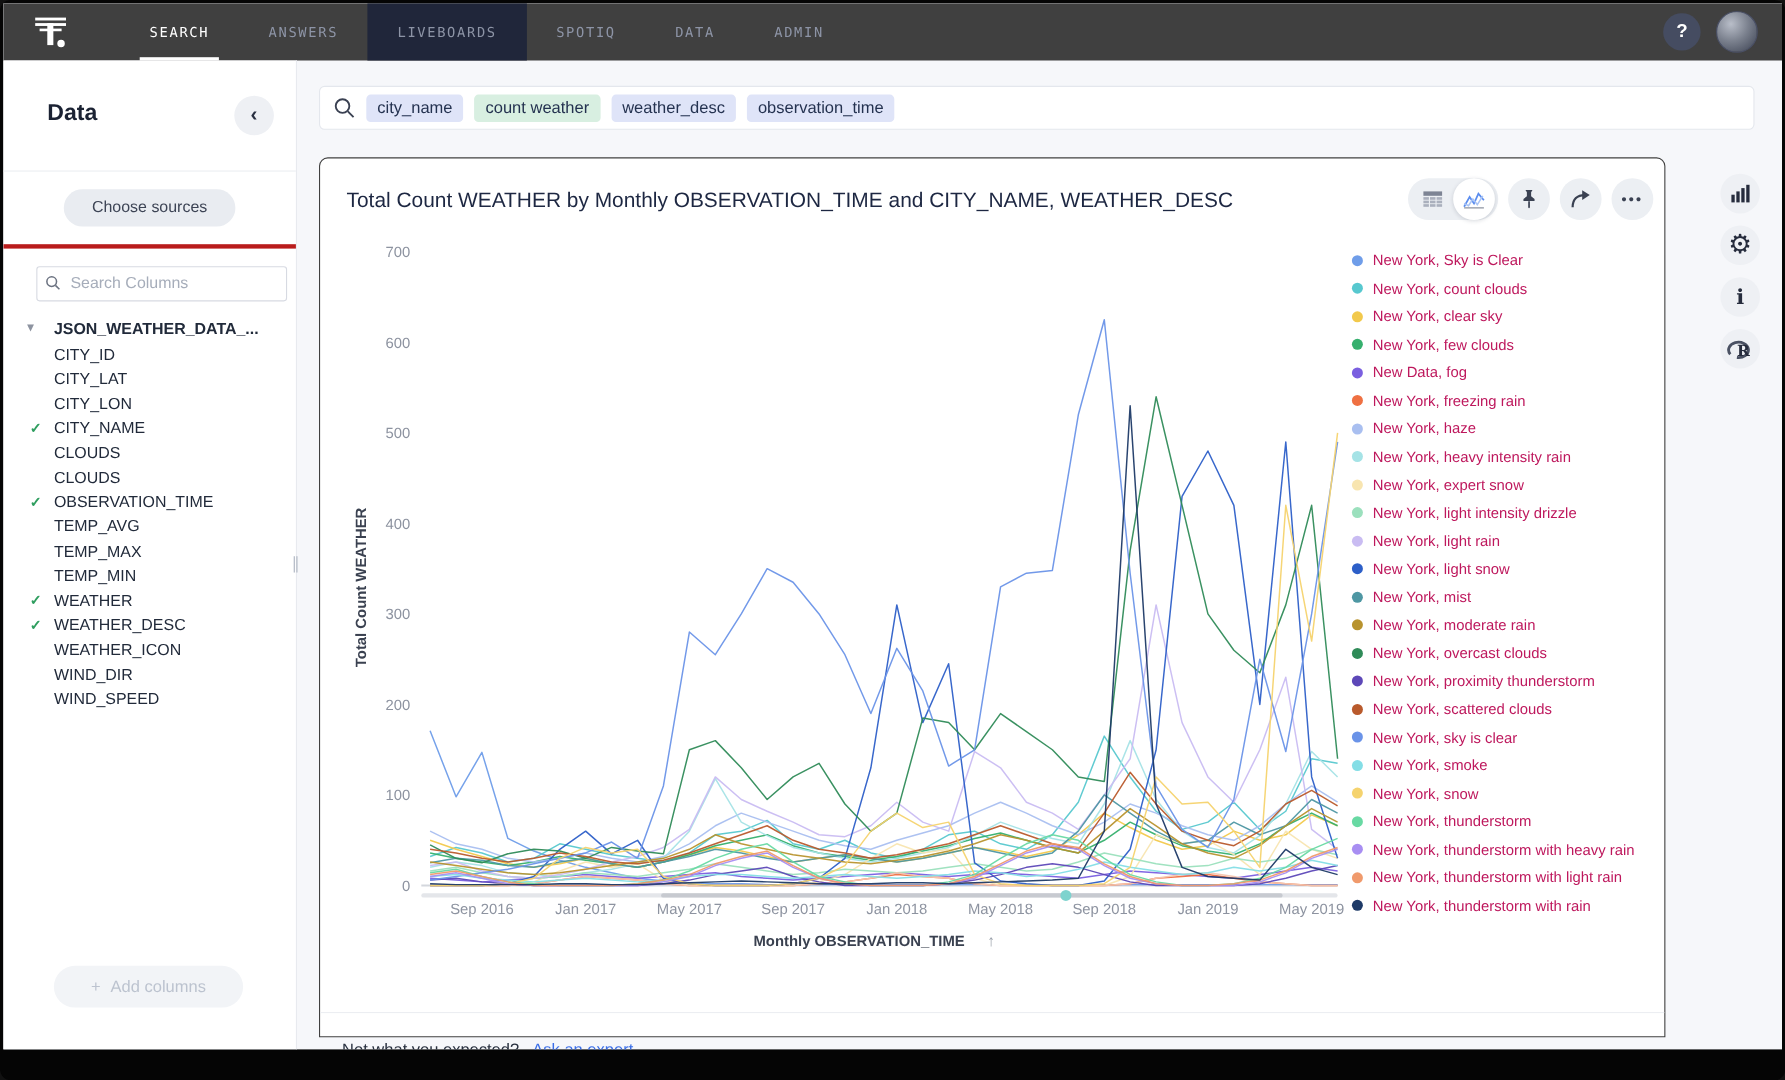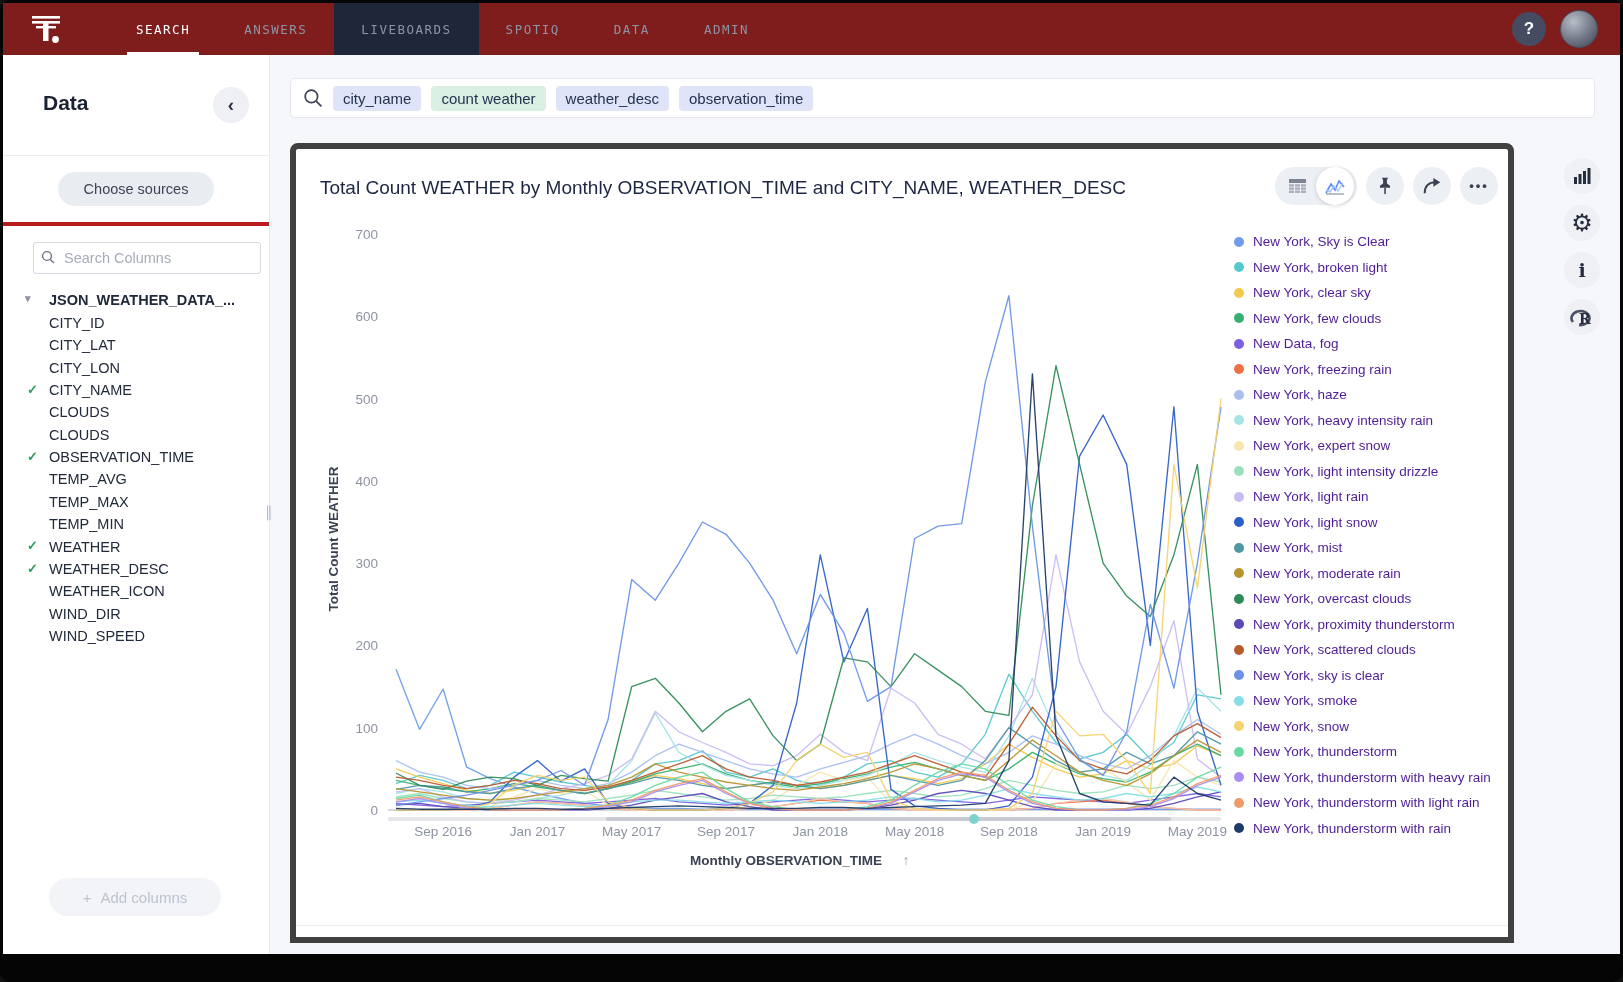--- a/index.html
+++ b/index.html
@@ -1,21 +1,21 @@
 <!DOCTYPE html>
 <html><head>
 <meta charset="utf-8">
 <style>
   html,body{margin:0;padding:0;background:#111;}
   body{font-family:"Liberation Sans",sans-serif;-webkit-font-smoothing:antialiased;}
   #frame{position:relative;width:1623px;height:982px;background:#050505;border-radius:10px;overflow:hidden;}
   #window{position:absolute;left:3px;top:3px;width:1617px;height:951px;background:#f6f7fa;overflow:hidden;}
 
   
-  #navbar{position:absolute;left:0;top:0;right:0;height:52px;background:#7f1d1d;display:flex;align-items:center;}
+  #navbar{position:absolute;left:0;top:0;right:0;height:52px;background:#404040;display:flex;align-items:center;}
   #logo{width:34px;height:34px;margin-left:26px;flex:0 0 auto;}
   #nav-tabs{display:flex;height:100%;margin-left:46px;}
   .nav-tab{position:relative;display:flex;align-items:center;padding:0 27px;height:100%;
     font-family:"DejaVu Sans Mono",monospace;font-size:12.5px;letter-spacing:1.5px;color:#8d94a6;cursor:pointer;}
   .nav-tab.active{color:#ffffff;}
   .nav-tab.active::after{content:"";position:absolute;left:18px;right:18px;bottom:0;height:3px;background:#ffffff;}
   .nav-tab.panel{background:#20263a;text-align:center;}
   #nav-right{margin-left:auto;display:flex;align-items:center;gap:14px;margin-right:22px;}
   #help-btn{width:34px;height:34px;border-radius:50%;background:#454c61;color:#fff;display:flex;align-items:center;justify-content:center;font-size:17px;font-weight:bold;cursor:pointer;}
   #avatar{width:36px;height:36px;border-radius:50%;background:radial-gradient(circle at 35% 30%,#b9bec9 0%,#7c828f 45%,#3a4050 100%);border:1px solid #4a5066;cursor:pointer;}
@@ -40,30 +40,30 @@
   #resize-handle{position:absolute;right:-6px;top:448px;width:10px;height:26px;color:#b9bfca;font-size:15px;letter-spacing:1px;cursor:col-resize;}
 
   
   #search-bar{position:absolute;left:287px;top:75px;width:1305px;height:40px;background:#fff;border:1px solid #e4e7ed;border-radius:5px;display:flex;align-items:center;padding-left:12px;box-sizing:border-box;}
   #token-row{display:flex;gap:10px;margin-left:10px;}
   .token{padding:4px 10px;border-radius:4px;font-size:15px;color:#243250;cursor:pointer;white-space:nowrap;}
   .token.attribute{background:#dfe4f8;}
   .token.measure{background:#d8efe1;}
 
   
-  #card{position:absolute;left:287px;top:140px;width:1224px;height:800px;background:#fff;border:6px solid #404040;border-radius:8px 8px 0 0;box-sizing:border-box;}
+  #card{position:absolute;left:287px;top:140px;width:1224px;height:800px;background:#fff;border:1px solid #404040;border-radius:8px 8px 0 0;box-sizing:border-box;}
   #answer-title{position:absolute;left:24px;top:28px;font-size:19px;color:#1d2742;font-weight:500;max-width:950px;}
   #chart-toolbar{position:absolute;top:18px;right:10px;display:flex;align-items:center;gap:9px;}
   #view-toggle{display:flex;align-items:center;background:#eceff3;border-radius:20px;height:38px;padding:0 3px;}
   .toggle-seg{width:38px;height:38px;display:flex;align-items:center;justify-content:center;cursor:pointer;border-radius:50%;}
   .toggle-seg.selected{background:#fff;box-shadow:0 1px 4px rgba(40,48,70,.18);}
   .tool-circle{width:38px;height:38px;border-radius:50%;background:#eceff3;display:flex;align-items:center;justify-content:center;cursor:pointer;color:#3a4152;}
   .tool-circle .dots{font-size:13px;letter-spacing:2px;color:#3a4152;font-weight:bold;line-height:10px;}
   #legend{position:absolute;left:938px;top:80px;width:282px;}
-  .legend-item{display:flex;align-items:center;gap:9px;height:25.5px;font-size:13.5px;color:#4c1d95;cursor:pointer;white-space:nowrap;}
+  .legend-item{display:flex;align-items:center;gap:9px;height:25.5px;font-size:13.5px;color:#be185d;cursor:pointer;white-space:nowrap;}
   .legend-dot{width:10px;height:10px;border-radius:50%;flex:0 0 auto;}
   #chart-wrap{position:absolute;left:20px;top:60px;width:920px;height:668px;}
   #card-footer{position:absolute;left:0;right:0;top:748px;border-top:1px solid #eceef2;padding:25px 20px 0 20px;font-size:15px;color:#28303f;display:flex;gap:12px;margin-top:28px;}
   #ask-expert{color:#3a6ee8;cursor:pointer;text-decoration:none;}
 
   
   #rail{position:absolute;right:18px;top:155px;width:38px;display:flex;flex-direction:column;gap:11px;}
   .rail-btn{width:36px;height:36px;border-radius:50%;background:#eef0f4;display:flex;align-items:center;justify-content:center;color:#262c3d;cursor:pointer;}
   .rail-btn .gear{font-size:24px;line-height:24px;color:#262c3d;}
   .rail-btn .info-i{font-family:"DejaVu Serif",serif;font-weight:bold;font-size:19px;}
@@ -249,21 +249,21 @@
           </svg>
       </div>
 
       <div id="legend">
           <div class="legend-item">
             <span class="legend-dot" style="background:#6f9de9"></span>
             <span>New York, Sky is Clear</span>
           </div>
           <div class="legend-item">
             <span class="legend-dot" style="background:#57c8cf"></span>
-            <span>New York, broken light</span>
+            <span>New York, count clouds</span>
           </div>
           <div class="legend-item">
             <span class="legend-dot" style="background:#f2c94c"></span>
             <span>New York, clear sky</span>
           </div>
           <div class="legend-item">
             <span class="legend-dot" style="background:#36b06e"></span>
             <span>New York, few clouds</span>
           </div>
           <div class="legend-item">

